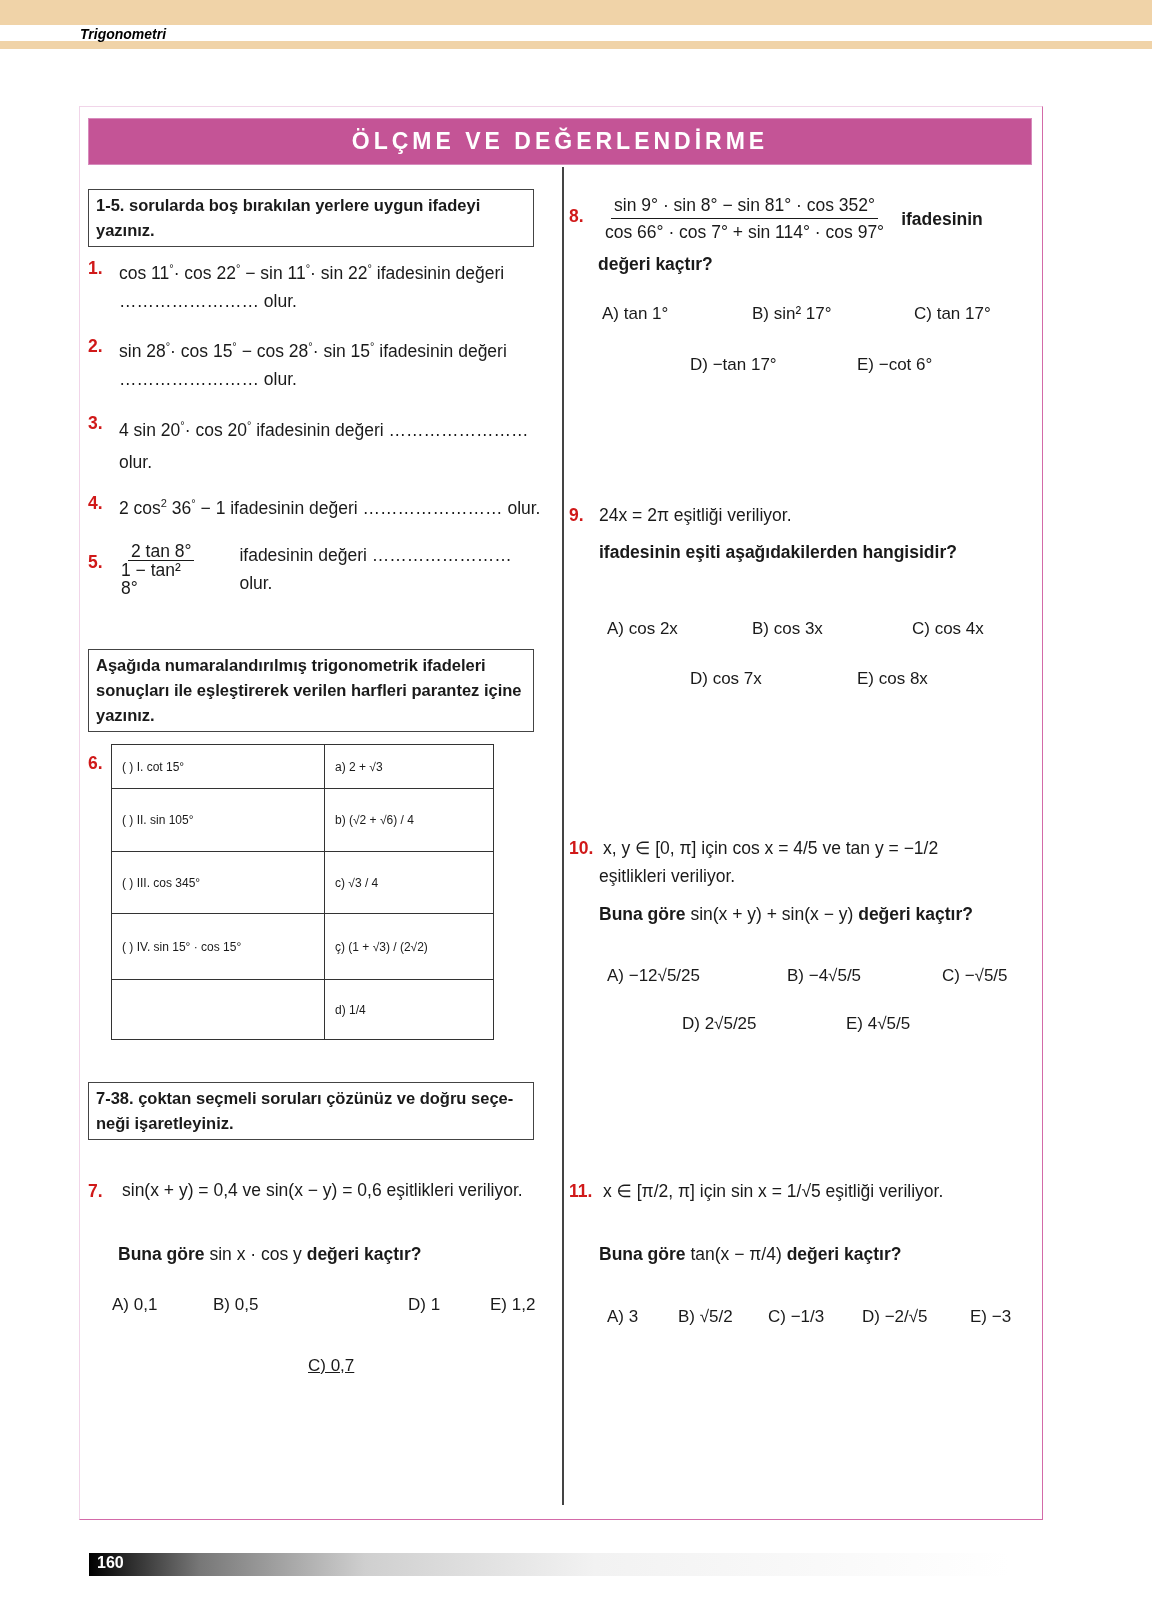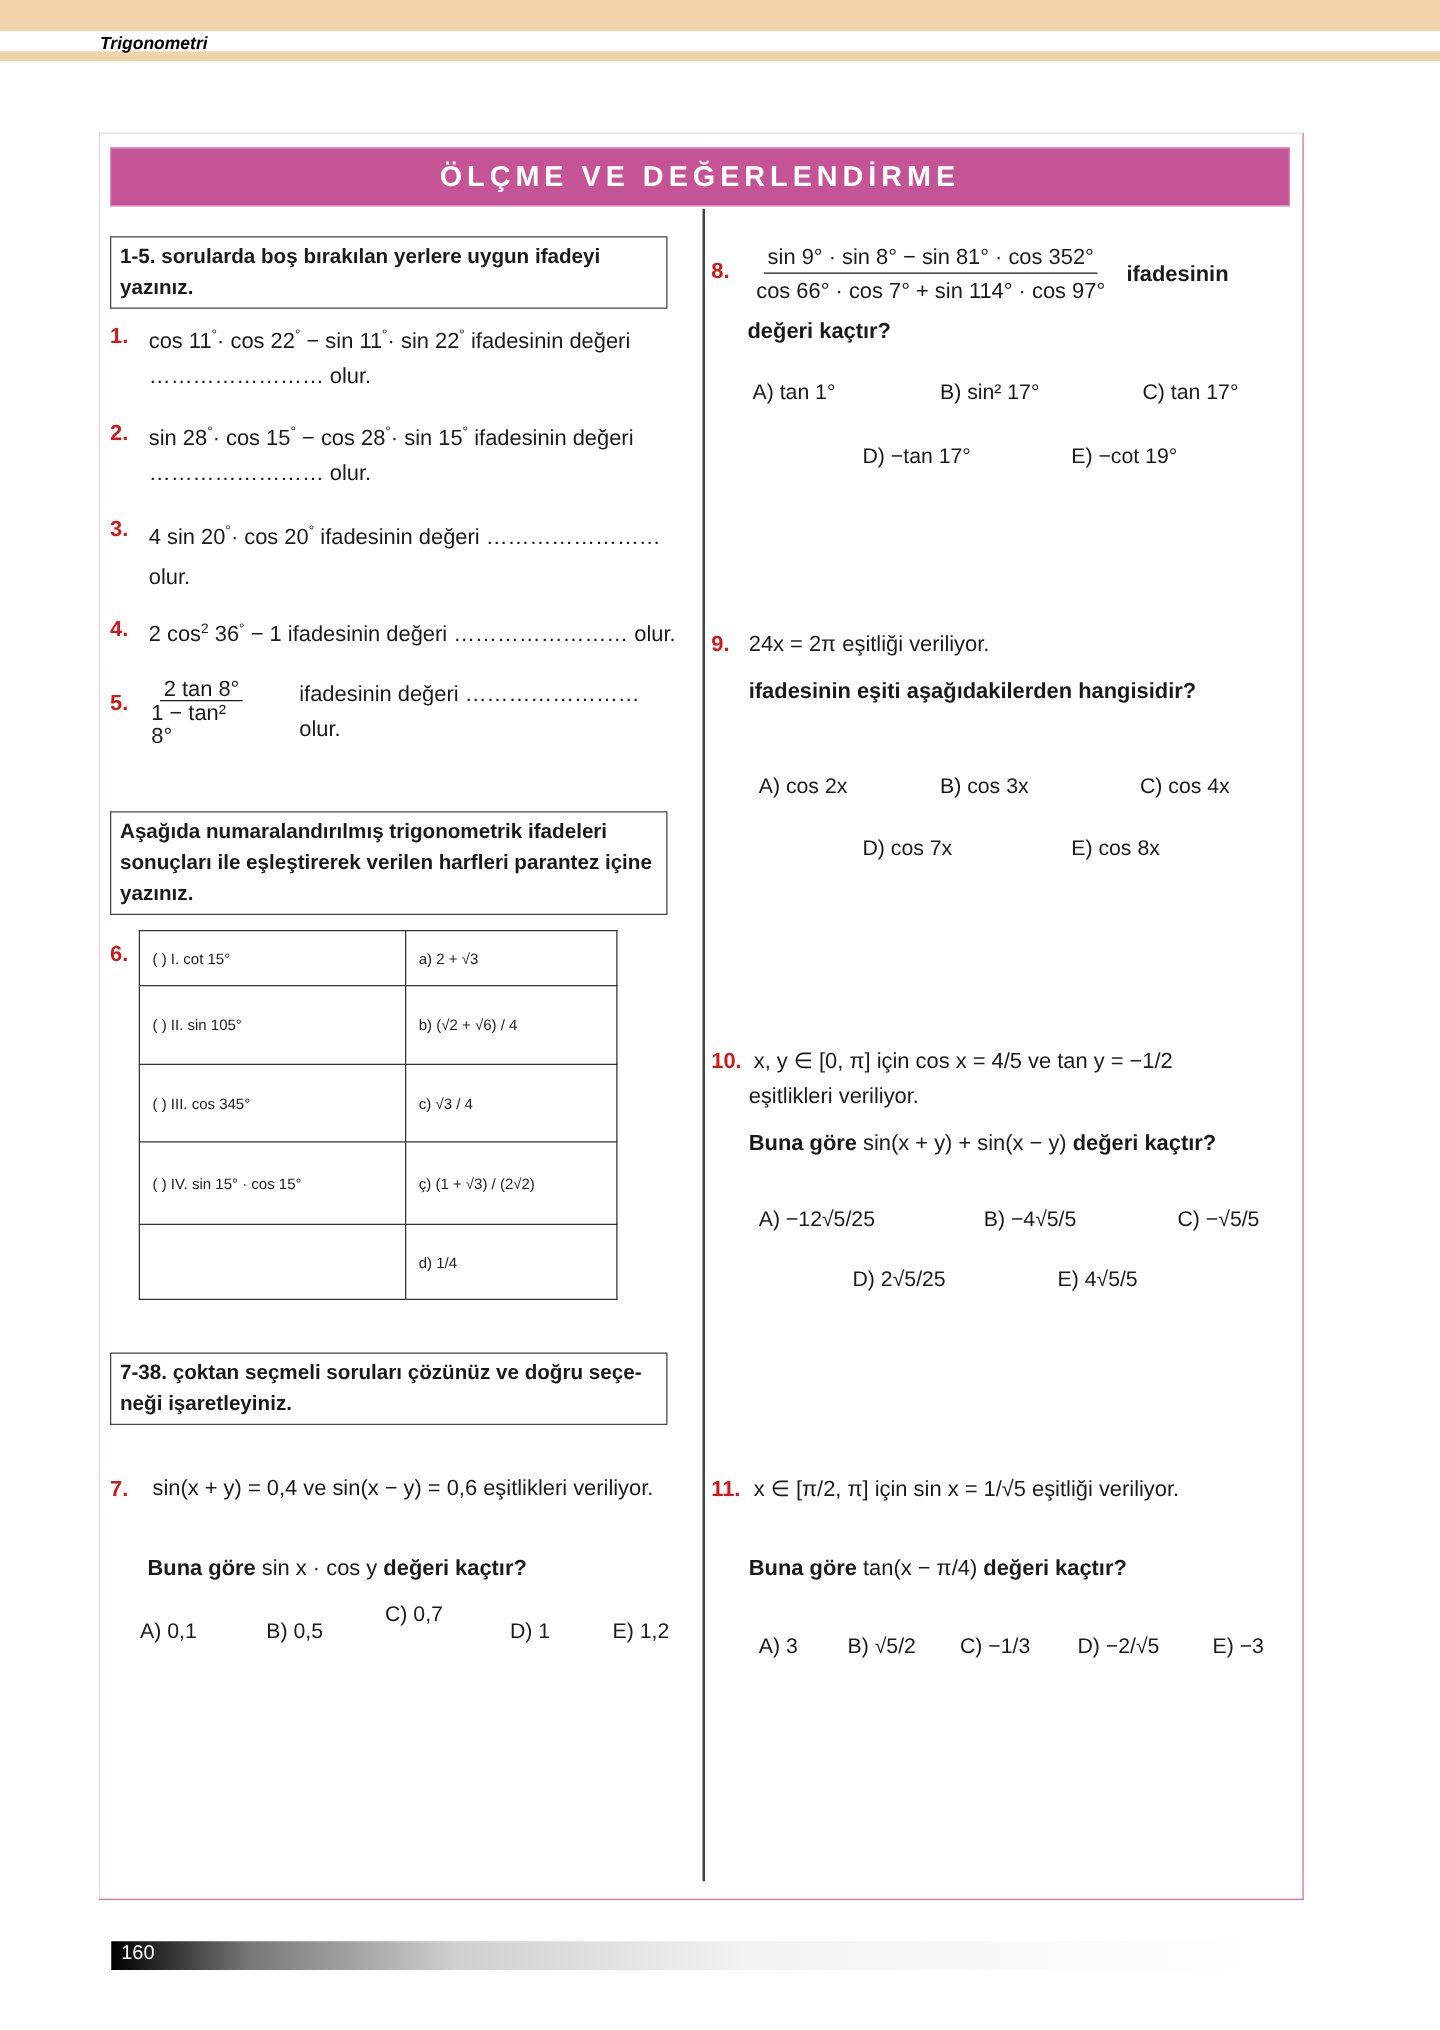--- a/index.html
+++ b/index.html
@@ -30,21 +30,21 @@
   .frac .den { padding: 0 3px; }
 
   .opt { position: absolute; font-size: 17px; line-height: 24px; white-space: nowrap; }
 
   table.match { position: absolute; left: 111px; top: 744px; width: 383px; border-collapse: collapse; font-size: 12px; }
   table.match td { border: 1.5px solid #333; padding: 0 10px; vertical-align: middle; }
   table.match td.l { width: 213px; }
 
   .footer-bar { position: absolute; left: 89px; top: 1553px; width: 920px; height: 23px;
                 background: linear-gradient(to right, #000 0%, #777 12%, #cfcfcf 30%, #f2f2f2 55%, #ffffff 100%); }
-  .footer-bar span { position: absolute; left: 8px; top: 1px; color: #fff; font-weight: normal; font-size: 16px; }
+  .footer-bar span { position: absolute; left: 8px; top: 1px; color: #fff; font-weight: bold; font-size: 16px; }
 </style>
 </head>
 <body>
 
 <div class="top-band"></div>
 <div class="top-thin"></div>
 <div class="chapter-label">Trigonometri</div>
 
 <div class="frame"></div>
 <div class="banner">
@@ -118,38 +118,38 @@
 
 <span class="qnum" style="left:88px; top:1181px;">7.</span>
 <div class="q" style="left:122px; top:1177px; width:420px; line-height:26px;">sin(x + y) = 0,4 ve sin(x − y) = 0,6 eşitlikleri veriliyor.</div>
 <div class="q" style="left:118px; top:1240px; width:430px;">
   <span class="b">Buna göre</span>
   <span>sin x · cos y</span>
   <span class="b">değeri kaçtır?</span>
 </div>
 <div class="opt" style="left:112px; top:1293px;">A) 0,1</div>
 <div class="opt" style="left:213px; top:1293px;">B) 0,5</div>
-<div class="opt" style="left:308px; top:1280px;">C) 0,7</div>
+<div class="opt" style="left:308px; top:1354px;text-decoration:underline;">C) 0,7</div>
 <div class="opt" style="left:408px; top:1293px;">D) 1</div>
 <div class="opt" style="left:490px; top:1293px;">E) 1,2</div>
 
 <span class="qnum" style="left:569px; top:206px;">8.</span>
 <div class="q" style="left:600px; top:192px; display:flex; align-items:center;">
   <span class="frac" style="line-height:26px;">
     <span class="num">sin 9° · sin 8° − sin 81° · cos 352°</span>
     <span class="den">cos 66° · cos 7° + sin 114° · cos 97°</span>
   </span>
   <span class="b" style="margin-left:12px;">ifadesinin</span>
 </div>
 <div class="q b" style="left:598px; top:250px;">değeri kaçtır?</div>
 <div class="opt" style="left:602px; top:302px;">A) tan 1°</div>
 <div class="opt" style="left:752px; top:302px;">B) sin² 17°</div>
 <div class="opt" style="left:914px; top:302px;">C) tan 17°</div>
 <div class="opt" style="left:690px; top:353px;">D) −tan 17°</div>
-<div class="opt" style="left:857px; top:353px;">E) −cot 19°</div>
+<div class="opt" style="left:857px; top:353px;">E) −cot 6°</div>
 
 <span class="qnum" style="left:569px; top:505px;">9.</span>
 <div class="q" style="left:599px; top:501px;">24x = 2π eşitliği veriliyor.</div>
 <div class="q" style="left:599px; top:538px; width:420px; line-height:28px;">
   <div class="b">ifadesinin eşiti aşağıdakilerden hangisidir?</div>
 </div>
 <div class="opt" style="left:607px; top:617px;">A) cos 2x</div>
 <div class="opt" style="left:752px; top:617px;">B) cos 3x</div>
 <div class="opt" style="left:912px; top:617px;">C) cos 4x</div>
 <div class="opt" style="left:690px; top:667px;">D) cos 7x</div>

